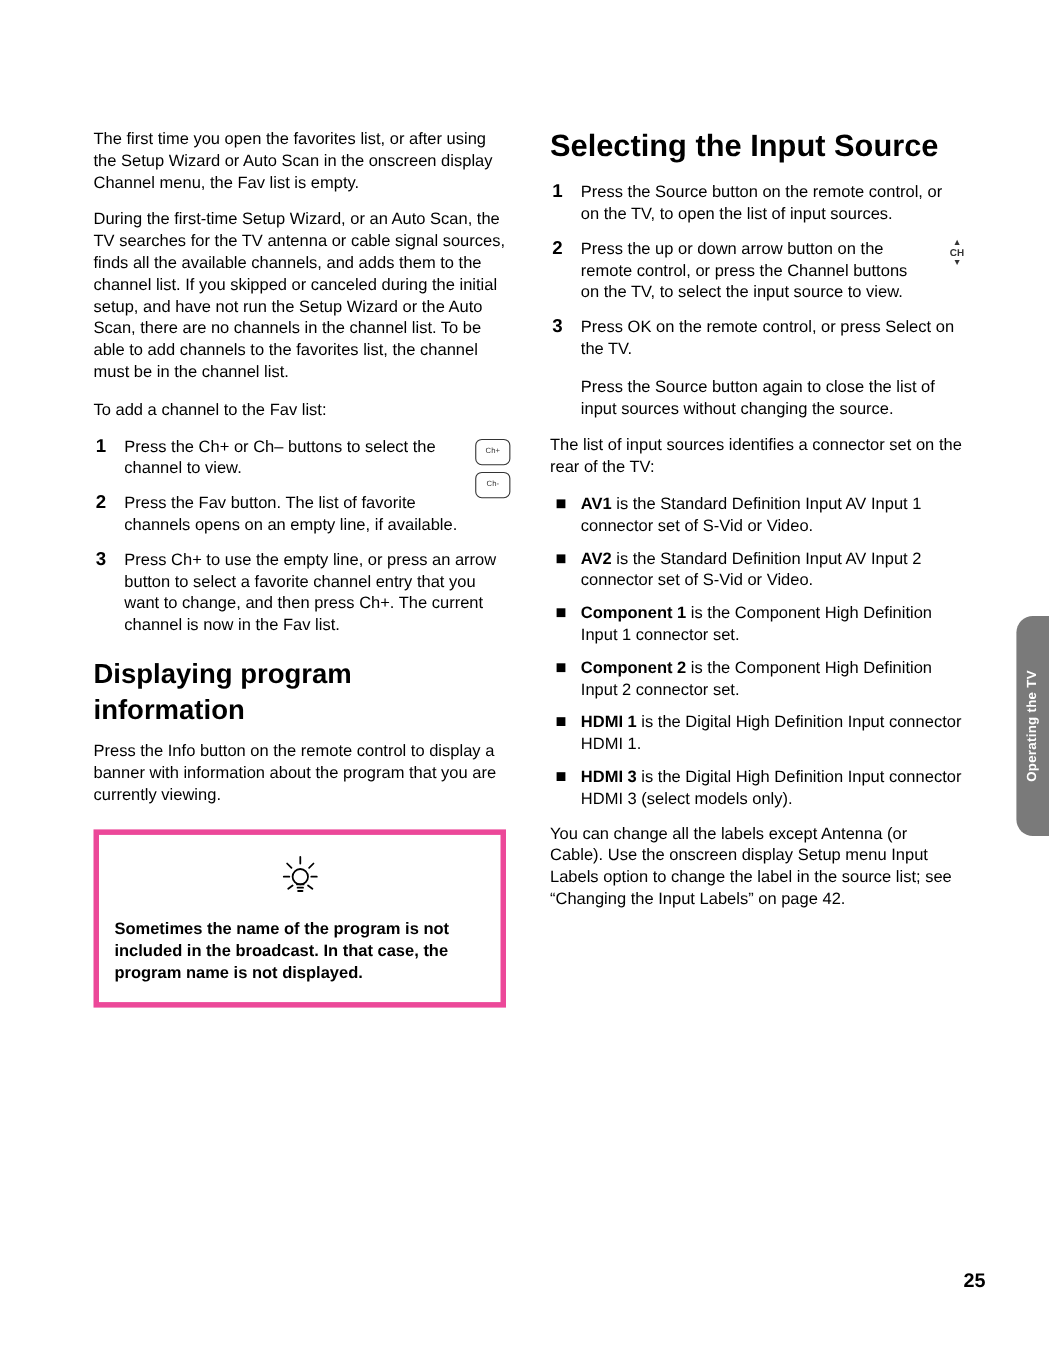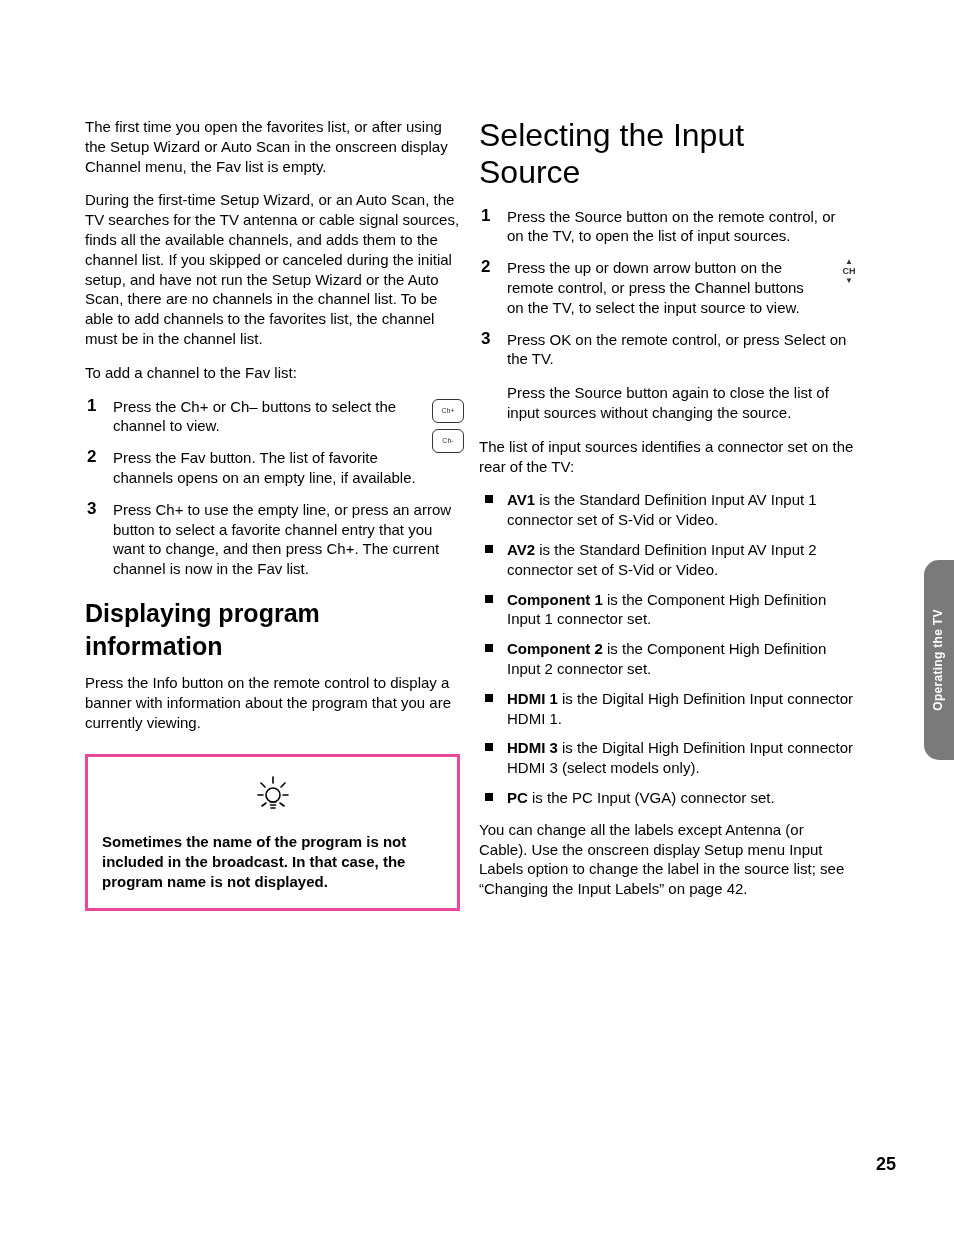--- a/index.html
+++ b/index.html
@@ -13,29 +13,29 @@
     position: relative;
     font-size: 15px;
     line-height: 1.32;
   }
   .page {
     position: absolute;
     left: 85px;
     top: 117px;
     width: 790px;
     display: flex;
-    gap: 19px;
+    gap: 40px;
   }
   .col {
     width: 375px;
   }
   p { margin: 0 0 14px 0; }
   h1 {
-    font-weight: 400;
-    font-size: 32px;
+    font-weight: 700;
+    font-size: 28px;
     margin: 0 0 16px 0;
     line-height: 1.15;
   }
   h2 {
     font-weight: 800;
     font-size: 25px;
     margin: 18px 0 10px 0;
   }
   ol.steps {
     list-style: none;
@@ -65,21 +65,21 @@
   ul.bullets > li::before {
     content: "";
     position: absolute;
     left: -22px;
     top: 5px;
     width: 8px; height: 8px;
     background: #000;
   }
   .bold { font-weight: 800; }
   .note-box {
-    border: 3px solid #ec4899;
+    border: 5px solid #ec4899;
     padding: 18px 14px 16px 14px;
     margin-top: 22px;
   }
   .note-box .icon-wrap {
     text-align: center;
     margin-bottom: 14px;
   }
   .note-box .note-text {
     font-weight: 800;
     margin: 0;
@@ -226,21 +226,20 @@
 
     <p>The list of input sources identifies a connector set on the rear of the TV:</p>
 
     <ul class="bullets">
       <li><span class="bold">AV1</span><span> is the Standard Definition Input AV Input 1 connector set of S-Vid or Video.</span></li>
       <li><span class="bold">AV2</span><span> is the Standard Definition Input AV Input 2 connector set of S-Vid or Video.</span></li>
       <li><span class="bold">Component 1</span><span> is the Component High Definition Input 1 connector set.</span></li>
       <li><span class="bold">Component 2</span><span> is the Component High Definition Input 2 connector set.</span></li>
       <li><span class="bold">HDMI 1</span><span> is the Digital High Definition Input connector HDMI 1.</span></li>
       <li><span class="bold">HDMI 3</span><span> is the Digital High Definition Input connector HDMI 3 (select models only).</span></li>
-      <li><span class="bold">PC</span><span> is the PC Input (VGA) connector set.</span></li>
     </ul>
 
     <p>You can change all the labels except Antenna (or Cable). Use the onscreen display Setup menu Input Labels option to change the label in the source list; see “Changing the Input Labels” on page 42.</p>
   </div>
 
 </div>
 
 <div class="side-tab">
   <span>Operating the TV</span>
 </div>

